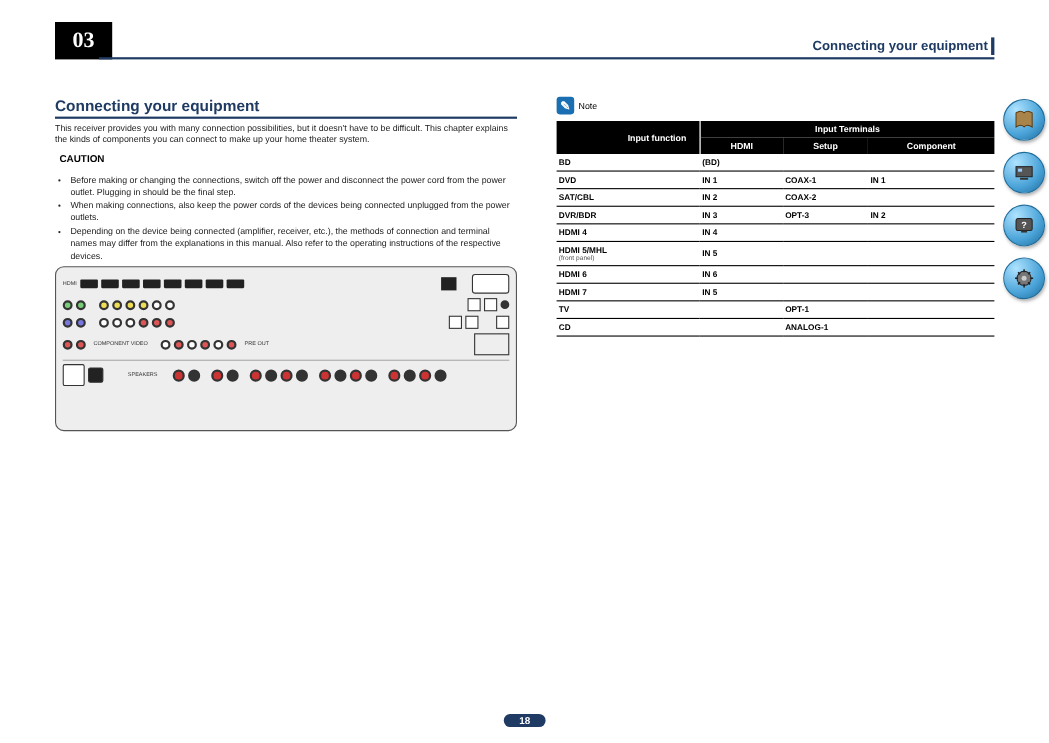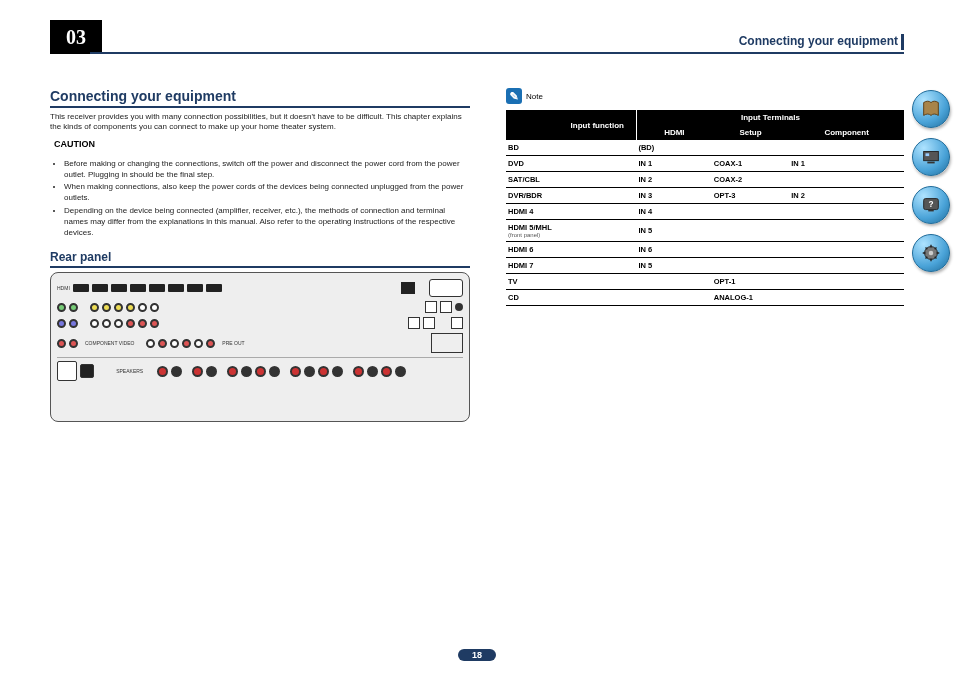--- a/index.html
+++ b/index.html
@@ -233,21 +233,20 @@
             </svg>
         </span>
         <span class="caution-label">CAUTION</span>
       </div>
       <ul class="bullets">
         <li>Before making or changing the connections, switch off the power and disconnect the power cord from the power outlet. Plugging in should be the final step.</li>
         <li>When making connections, also keep the power cords of the devices being connected unplugged from the power outlets.</li>
         <li>Depending on the device being connected (amplifier, receiver, etc.), the methods of connection and terminal names may differ from the explanations in this manual. Also refer to the operating instructions of the respective devices.</li>
       </ul>
 
-      <h3 class="subsect">Rear panel</h3>
       <div class="rear-panel-box">
         <div class="rp-row">
           <span class="rp-label">HDMI</span>
           <div class="hdmi"></div>
             <div class="hdmi"></div>
             <div class="hdmi"></div>
           <div class="hdmi"></div>
             <div class="hdmi"></div>
             <div class="hdmi"></div>
           <div class="hdmi"></div>

